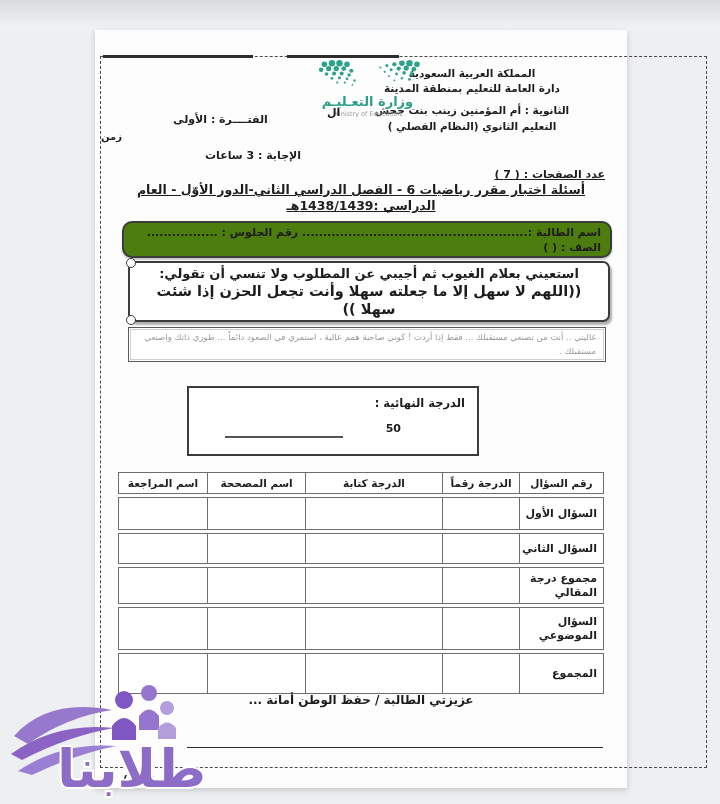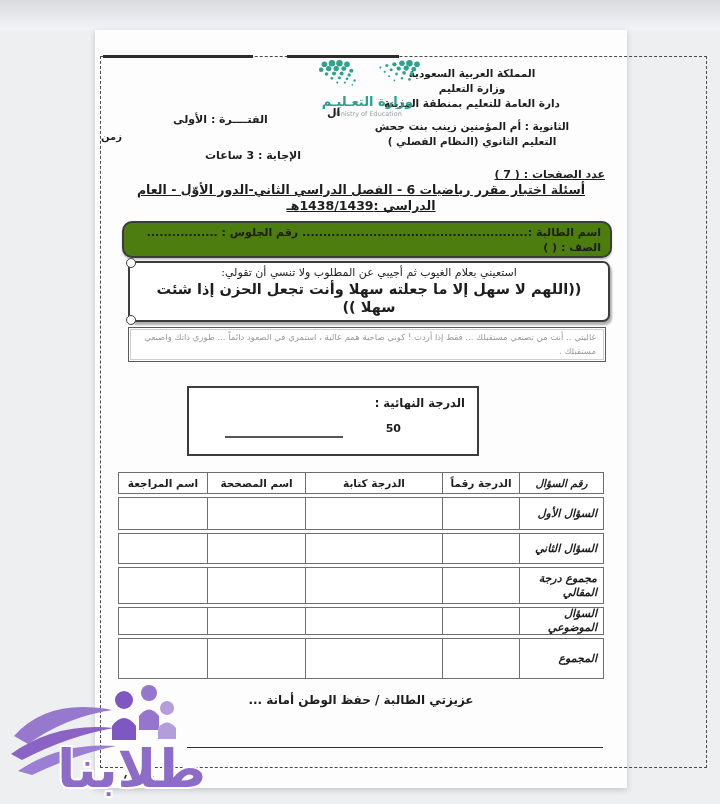--- a/index.html
+++ b/index.html
@@ -55,21 +55,21 @@
   .prayer-box{
     left:33px;top:231px;width:482px;height:61px;box-sizing:border-box;
     border:2px solid #3c3c3c;border-radius:7px;background:#fff;
     box-shadow:2px 3px 2px rgba(0,0,0,.30);
     text-align:center;padding-top:3px;
   }
   .curl{position:absolute;width:8px;height:8px;border:1.5px solid #3c3c3c;
     border-radius:50%;background:#fff;}
   .curl-tl{left:-4px;top:-5px;}
   .curl-bl{left:-4px;bottom:-5px;}
-  .prayer-intro{font-size:11px;font-weight:normal;}
+  .prayer-intro{font-size:13px;font-weight:bold;}
   .prayer-text{font-size:14.5px;font-weight:bold;line-height:1.25;
     width:92%;margin:1px auto 0 auto;}
   
   .motivation-box{
     left:33px;top:297px;width:478px;height:35px;box-sizing:border-box;
     border:1px solid #5a5a5a;outline:1px solid #cfcfcf;outline-offset:-3px;
     background:#fff;color:#9a9a9a;font-size:8.5px;line-height:1.6;
     padding:3px 9px;text-align:right;
   }
   
@@ -78,25 +78,25 @@
     border:2px solid #3c3c3c;background:#fff;
   }
   .score-label{position:absolute;right:12px;top:8px;font-size:11.5px;font-weight:bold;}
   .score-value{position:absolute;right:76px;top:34px;font-size:11px;font-weight:bold;}
   .score-line{position:absolute;left:36px;top:48px;width:118px;border-top:2px solid #555;}
   
   .gtable{left:23px;top:442px;width:486px;display:flex;flex-direction:column;gap:3px;}
   .trow{display:flex;direction:rtl;border:1px solid #6e6e6e;background:#fff;box-sizing:border-box;}
   .tcell{border-left:1px solid #6e6e6e;box-sizing:border-box;display:flex;align-items:center;}
   .tcell:last-child{border-left:none;}
-  .c1{width:84px;font-style:italic;}.c2{width:77px;}.c3{width:137px;}.c4{width:98px;}.c5{flex:1;}
+  .c1{width:84px;}.c2{width:77px;}.c3{width:137px;}.c4{width:98px;}.c5{flex:1;}
   .thead-row{height:22px;}
   .thead-row .tcell{justify-content:center;font-size:10.5px;font-weight:bold;}
   .trow.r1{height:33px;}.trow.r2{height:31px;}.trow.r3{height:37px;}
-  .trow.r4{height:28px;}.trow.r5{height:41px;}
+  .trow.r4{height:43px;}.trow.r5{height:41px;}
   .row-label{justify-content:flex-start;padding-right:6px;font-size:11px;
     font-weight:bold;line-height:1.25;text-align:right;}
   
   .footer-msg{left:16px;top:663px;width:500px;text-align:center;
     font-size:12px;font-weight:bold;}
   .footer-line{left:92px;top:717px;width:416px;border-top:1.5px solid #2d2d2d;}
   .footer-page{left:28px;top:743px;font-size:10.5px;font-weight:bold;}
   .footer-page .num{color:#c0522b;}
   
   .watermark{left:6px;top:684px;width:205px;height:118px;z-index:9;}
@@ -106,21 +106,20 @@
 
 <div class="top-band"></div>
 
 <div class="page">
   <div class="dashed-frame"></div>
   <div class="frame-seg seg-a"></div>
   <div class="frame-seg seg-b"></div>
 
   <div class="abs hdr-right rtl">
     <div>المملكة العربية السعودية</div>
-    <div>وزارة التعليم</div>
     <div>دارة العامة للتعليم بمنطقة المدينة</div>
     <div class="gap"></div>
     <div>الثانوية : أم المؤمنين زينب بنت جحش</div>
     <div>التعليم الثانوي (النظام الفصلي )</div>
   </div>
 
   <div class="abs moe-logo">
     <svg width="120" height="28" viewBox="0 0 105 26">
       <g fill="#2fa28e">
         <circle cx="12" cy="4" r="2.6"></circle>

